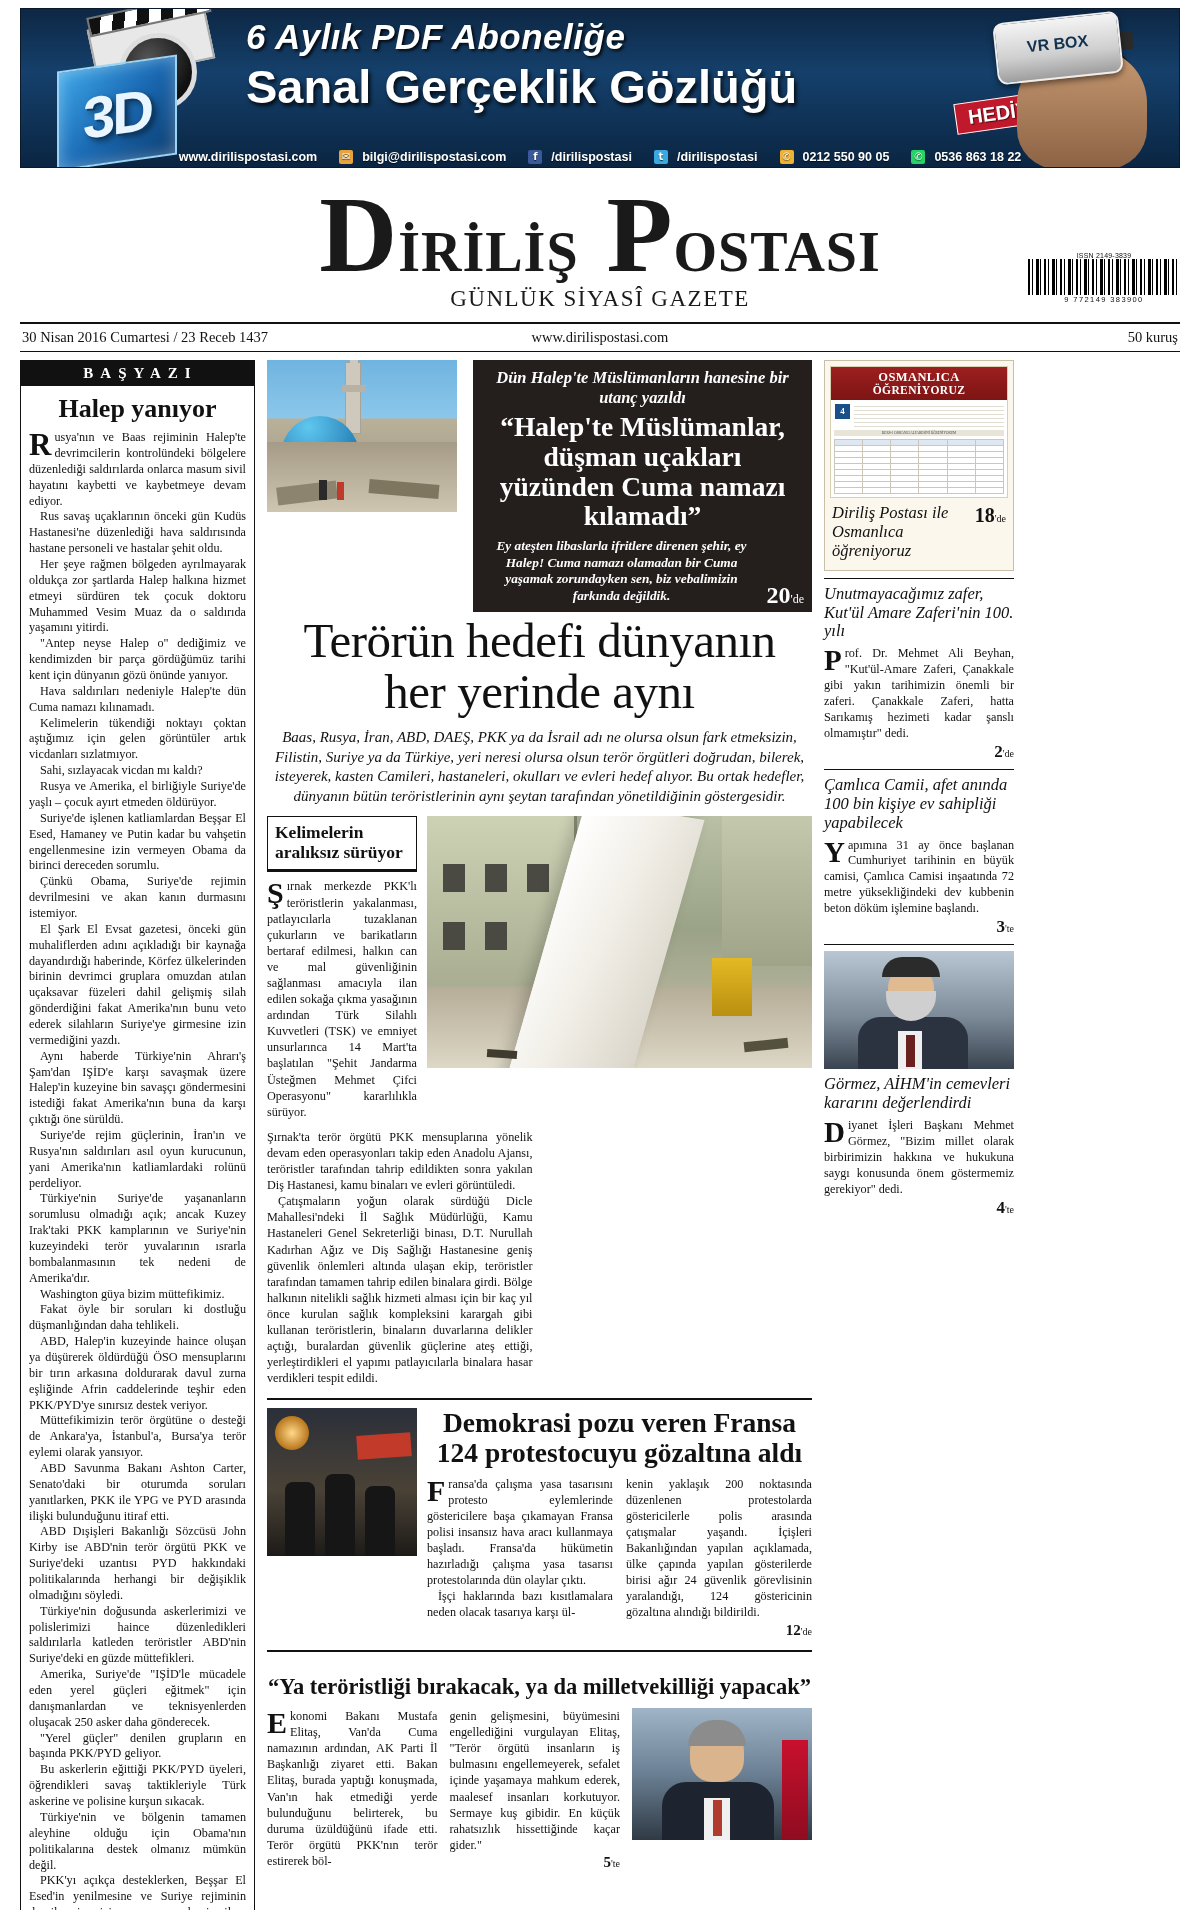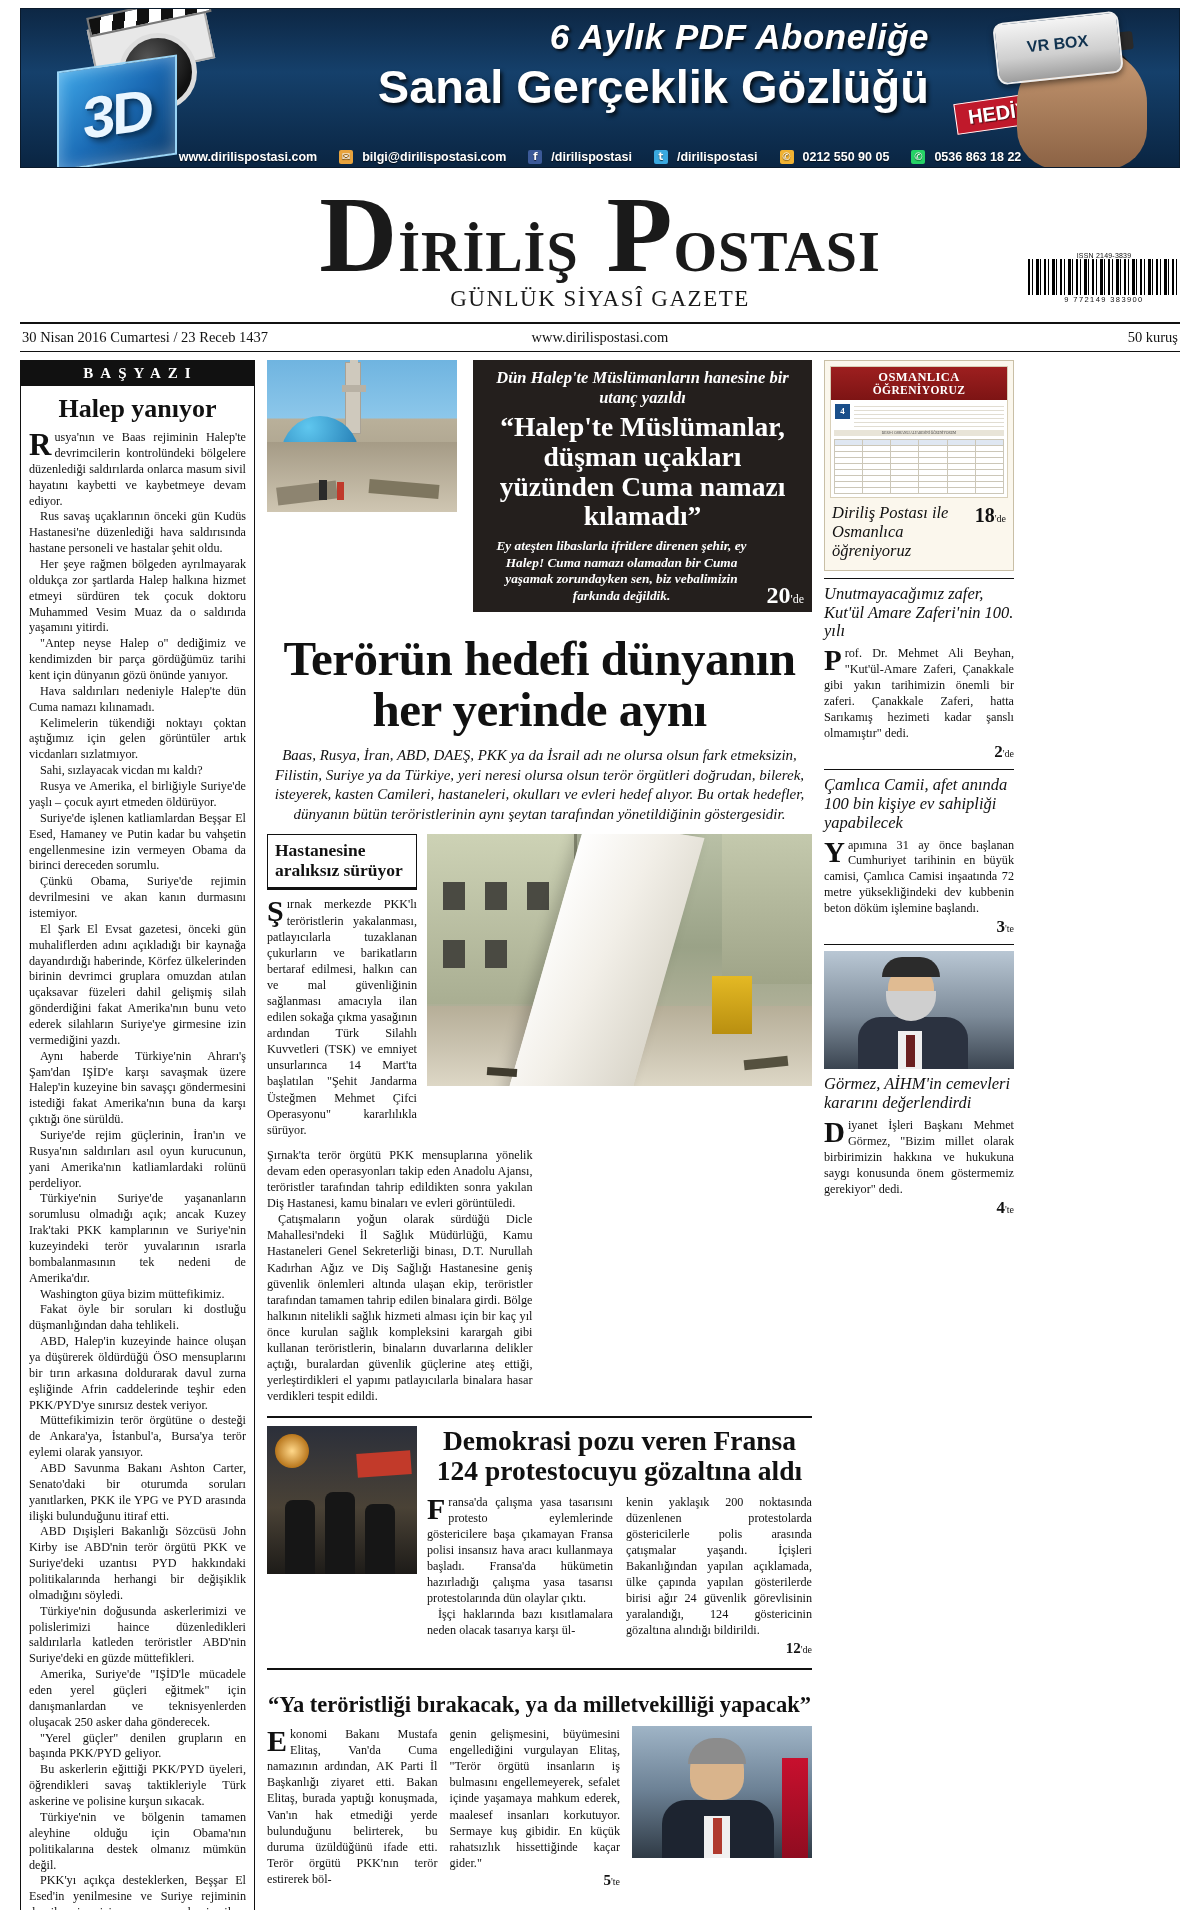--- a/index.html
+++ b/index.html
@@ -53,21 +53,21 @@
   }
   .ad-3d .cube-txt{
     position:absolute; left:30px; top:62px; width:112px; height:78px;
     font-family:"Liberation Sans", sans-serif;
     font-weight:bold; font-size:58px; color:#eaf6ff;
     text-shadow:2px 2px 0 #0a3a66, 4px 4px 6px rgba(0,0,0,.5);
     line-height:78px; text-align:center; letter-spacing:-3px;
     transform:skewY(-8deg);
   }
   .ad-lines{
-    position:absolute; left:225px; top:8px; right:250px; text-align:right;
+    position:absolute; left:225px; top:8px; right:250px; text-align:left;
   }
   .ad-line1{
     font-family:"Liberation Sans", sans-serif;
     font-weight:bold; font-size:35px; color:#fff; font-style:italic;
     text-shadow:2px 2px 3px rgba(0,0,0,.8);
     letter-spacing:.5px;
   }
   .ad-line2{
     font-family:"Liberation Sans", sans-serif;
     font-weight:bold; font-size:47px; color:#fff;
@@ -268,22 +268,22 @@
     font-style:italic; font-weight:bold; font-size:13.3px;
     line-height:1.25; text-align:center; margin-top:7px; padding-right:42px;
   }
   .tb-page{
     position:absolute; right:8px; bottom:3px;
     font-weight:bold; font-size:24px;
   }
   .tb-page small{ font-size:12px; font-weight:normal; }
 
   .main-head{
-    font-weight:bold; font-size:49px; line-height:1.04;
-    text-align:center; margin:22px 0 10px 0;
+    font-weight:normal; font-size:49px; line-height:1.04;
+    text-align:center; margin:4px 0 10px 0;
     letter-spacing:-.5px;
   }
   .main-lead{
     font-style:italic; font-size:15px; line-height:1.30;
     text-align:center; margin:0 6px 10px 6px;
   }
 
   
   .ops-row{ display:flex; gap:10px; }
   .ops-col{ width:150px; }
@@ -559,21 +559,21 @@
 
       <div class="main-head">
         <div>Terörün hedefi dünyanın</div>
         <div>her yerinde aynı</div>
       </div>
       <div class="main-lead">Baas, Rusya, İran, ABD, DAEŞ, PKK ya da İsrail adı ne olursa olsun fark etmeksizin, Filistin, Suriye ya da Türkiye, yeri neresi olursa olsun terör örgütleri doğrudan, bilerek, isteyerek, kasten Camileri, hastaneleri, okulları ve evleri hedef alıyor. Bu ortak hedefler, dünyanın bütün teröristlerinin aynı şeytan tarafından yönetildiğinin göstergesidir.</div>
 
       <div class="ops-row">
         <div class="ops-col">
           <div class="ops-head">
-            <div>Hastanesine</div>
+            <div>Kelimelerin</div>
             <div>aralıksız sürüyor</div>
           </div>
           <div class="ops-body">
             <span class="dropcap">Ş</span><span>ırnak merkezde PKK'lı teröristlerin yakalanması, patlayıcılarla tuzaklanan çukurların ve barikatların bertaraf edilmesi, halkın can ve mal güvenliğinin sağlanması amacıyla ilan edilen sokağa çıkma yasağının ardından Türk Silahlı Kuvvetleri (TSK) ve emniyet unsurlarınca 14 Mart'ta başlatılan "Şehit Jandarma Üsteğmen Mehmet Çifci Operasyonu" kararlılıkla sürüyor.</span>
           </div>
         </div>
         <div class="ops-photo">
           <div class="op-bldg">
             <div class="win" style="left:16px;top:48px"></div>
             <div class="win" style="left:58px;top:48px"></div>

